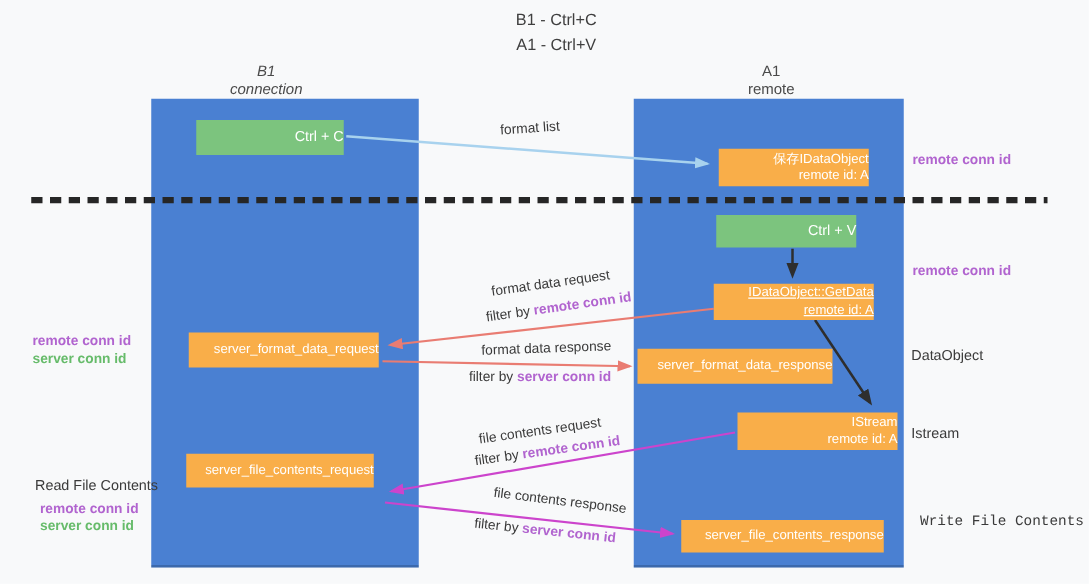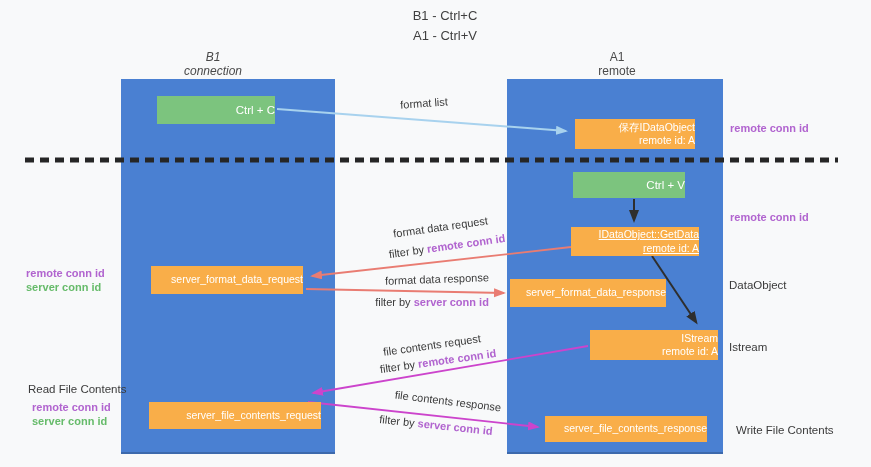--- a/index.html
+++ b/index.html
@@ -122,33 +122,33 @@
 
   <div class="node node-orange" style="left:151px;top:266px;width:152px;height:28px;">
     <span>server_format_data_request</span>
   </div>
 
   <div class="node node-orange" style="left:590px;top:330px;width:128px;height:30px;">
     <span>IStream</span>
     <span>remote id: A</span>
   </div>
 
-  <div class="node node-orange" style="left:149px;top:402px;width:172px;height:27px;">
+  <div class="node node-orange" style="left:149px;top:363px;width:150px;height:27px;">
     <span>server_file_contents_request</span>
   </div>
 
   <div class="node node-orange" style="left:545px;top:416px;width:162px;height:26px;">
     <span>server_file_contents_response</span>
   </div>
 
   <div class="slabel purple" style="left:730px;top:121px;">remote conn id</div>
   <div class="slabel purple" style="left:730px;top:210px;">remote conn id</div>
   <div class="slabel ink" style="left:729px;top:234px;margin-top:44px;">DataObject</div>
   <div class="slabel ink" style="left:729px;top:340px;">Istream</div>
-  <div class="slabel ink" style="left:736px;top:423px;">Write File Contents</div>
+  <div class="slabel ink" style="left:736px;top:411px;font-family:Liberation Mono, monospace;">Write File Contents</div>
 
   <div class="slabel" style="left:26px;top:266px;">
     <div class="purple">remote conn id</div>
     <div class="greenl">server conn id</div>
   </div>
   <div class="slabel ink" style="left:28px;top:382px;">Read File Contents</div>
   <div class="slabel" style="left:32px;top:400px;">
     <div class="purple">remote conn id</div>
     <div class="greenl">server conn id</div>
   </div>

